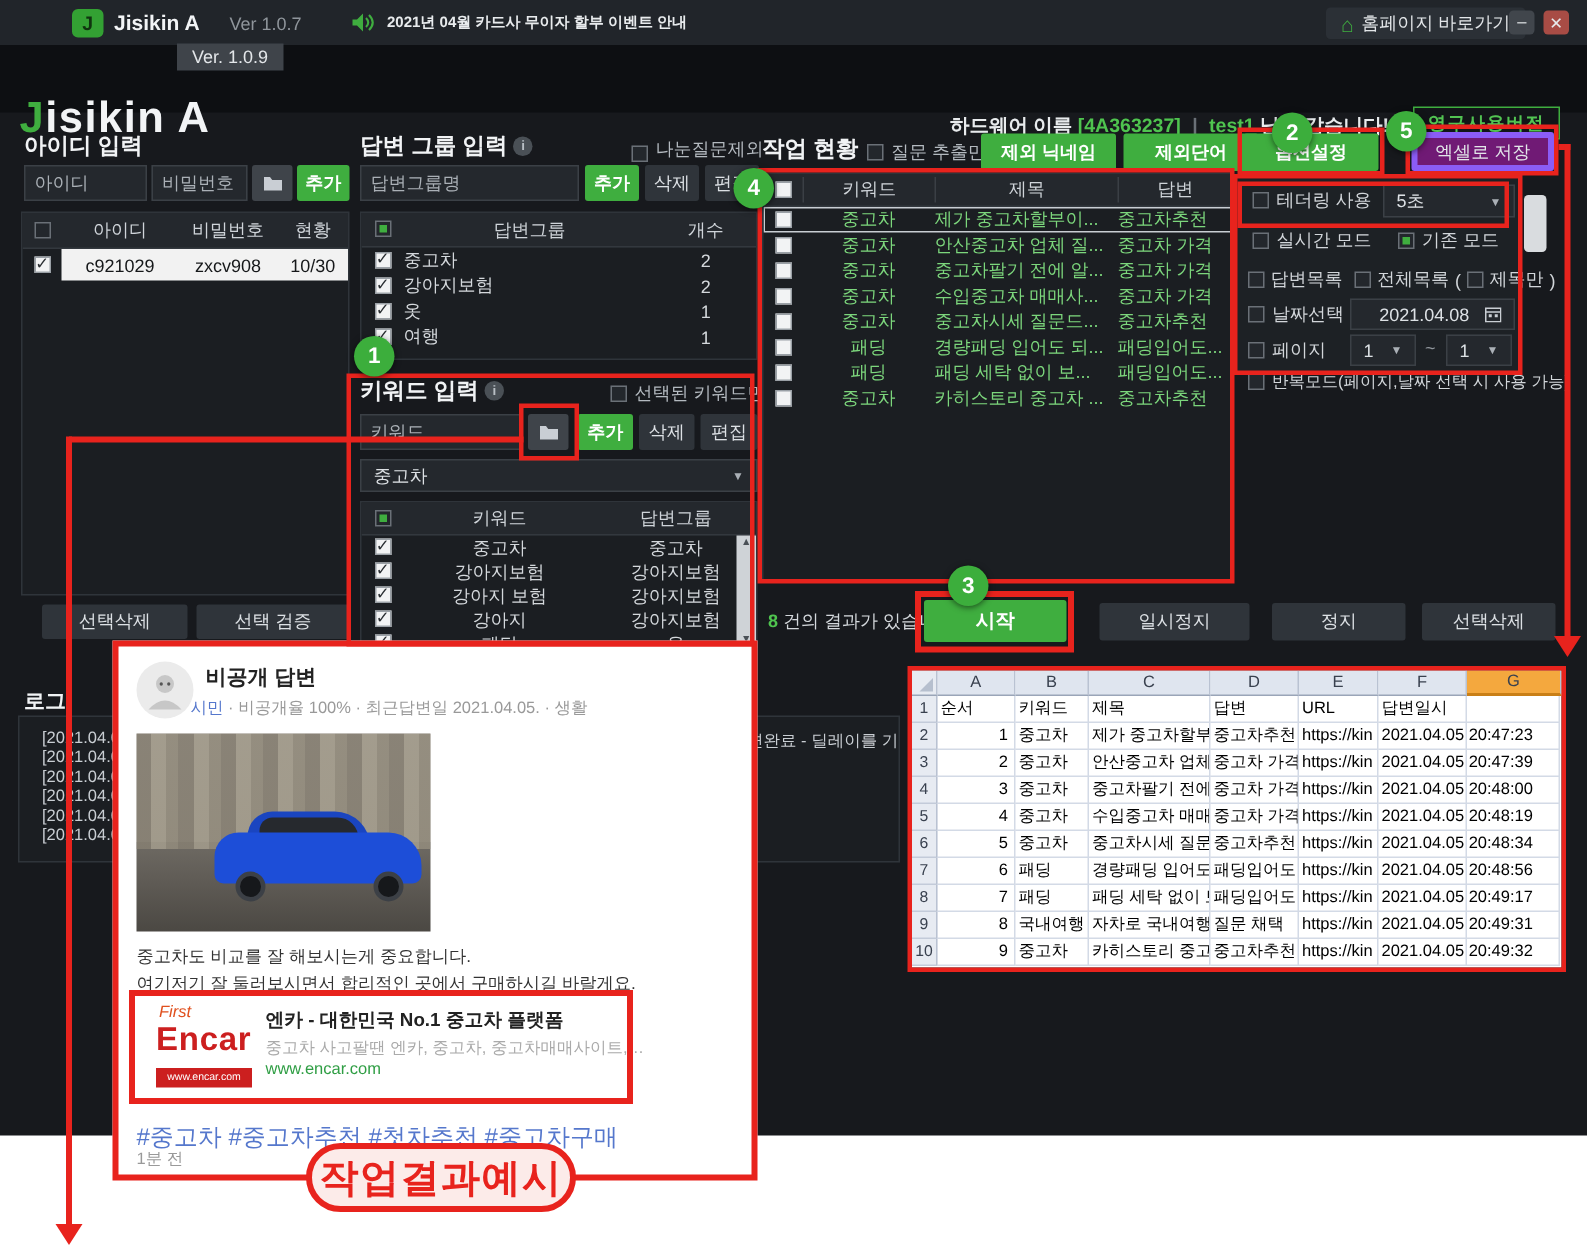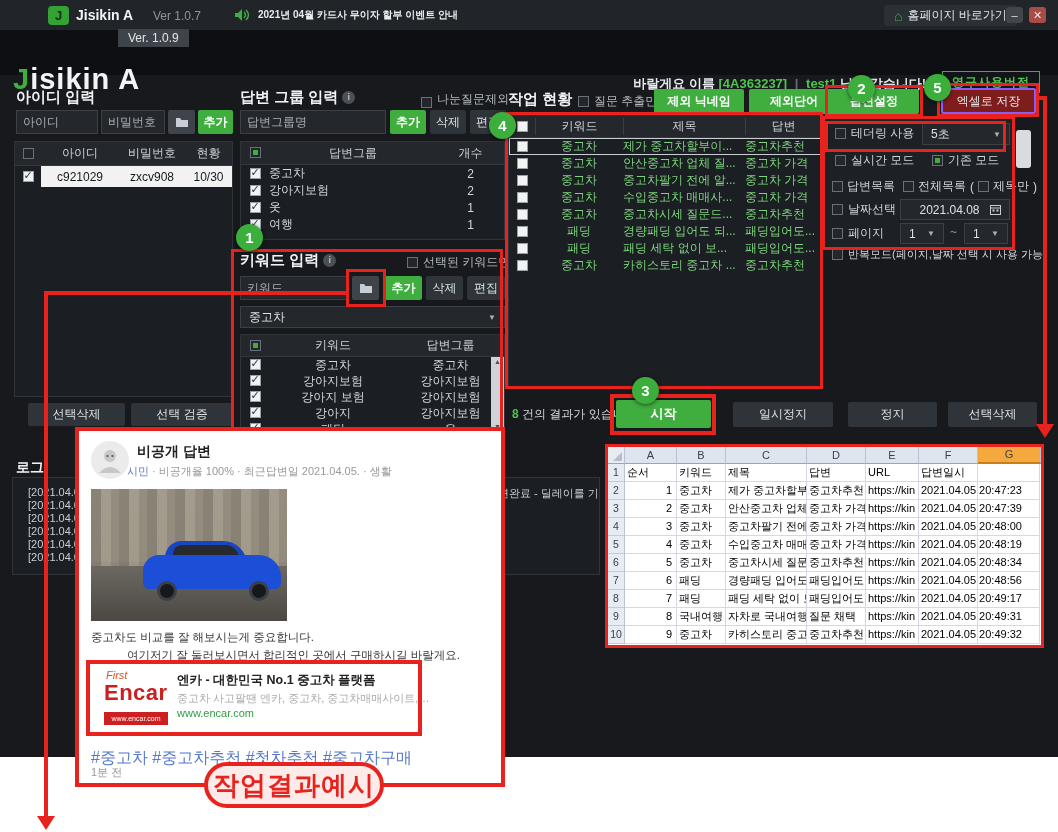--- a/index.html
+++ b/index.html
@@ -24,21 +24,21 @@
   .welcome .grn{color:#4fc44f;} .welcome .sep{color:#6a7077;padding:0 4px;}
   .license-btn{position:absolute;left:942px;top:41px;width:98px;height:22px;background:#121518;border:1px solid #3fae3f;color:#52c452;font-size:12px;font-weight:bold;display:flex;align-items:center;justify-content:center;letter-spacing:1px;}
   
   .ptitle{position:absolute;color:#f1f3f5;font-weight:bold;font-size:15px;}
   .info-i{display:inline-block;width:13px;height:13px;border-radius:50%;background:#4a5056;color:#b9bfc5;font-size:9px;font-weight:bold;text-align:center;line-height:13px;vertical-align:2px;margin-left:4px;}
   .inp{position:absolute;background:#24282d;border:1px solid #3b4046;color:#aab0b6;font-size:12px;padding:0 6px;outline:none;}
   .inp::placeholder{color:#aab0b6;opacity:1;}
   .btn{position:absolute;display:flex;align-items:center;justify-content:center;font-size:12px;border-radius:2px;color:#fff;cursor:default;}
   .btn-green{background:#3fae3f;font-weight:bold;}
   .btn-dark{background:#2f343a;color:#dde1e5;}
-  .btn-darker{background:#7f1d1d;border:2px solid #8b5cf6;color:#e2e6e9;}
+  .btn-darker{background:#701a75;border:4px solid #8b5cf6;color:#e2e6e9;}
   .icon-btn{position:absolute;background:#3f444a;border-radius:2px;display:flex;align-items:center;justify-content:center;}
   .cb{display:inline-block;width:11px;height:11px;border:1px solid #6a7077;background:#23272c;position:relative;flex:none;vertical-align:-1px;}
   .cb-white{background:#f2f3f4;border-color:#9aa0a6;}
   .cb-checked::after{content:"\2713";position:absolute;left:0px;top:-3px;color:#2b2f33;font-size:11px;font-weight:bold;}
   .cb-greenfill::after{content:"";position:absolute;inset:2px;background:#3fae3f;}
   .cblabel{display:flex;align-items:center;gap:5px;color:#b4bac0;font-size:12px;position:absolute;}
   .tbl{position:absolute;background:#1b1e22;border:1px solid #2f343a;display:flex;flex-direction:column;overflow:hidden;}
   .thead{display:flex;background:#24282d;color:#cfd4d9;font-size:12px;align-items:center;border-bottom:1px solid #33383e;flex:none;}
   .th{text-align:center;}
   .trow{display:flex;align-items:center;font-size:12px;color:#d4d8dc;flex:none;}
@@ -122,21 +122,21 @@
       <div class="win-btn" style="left:1006px;background:#41464c;">–</div>
       <div class="win-btn" style="left:1029px;background:#a84c45;">✕</div>
     </div>
     <div class="tb-tooltip">Ver. 1.0.9</div>
 
     <div class="headerbar">
       <div class="big-logo">
         <span class="j">J</span><span class="rest">isikin A</span>
       </div>
       <div class="welcome">
-        <span>바랄게요 이름</span>
+        <span>하드웨어 이름</span>
         <span class="grn">[4A363237]</span>
         <span class="sep">|</span>
         <span class="grn">test1</span>
         <span>님 반갑습니다!</span>
       </div>
       <div class="license-btn">영구사용버전</div>
     </div>
 
     <div class="ptitle" style="left:16px;top:88px;">아이디 입력</div>
     <input class="inp" style="left: 16px; top: 110px; width: 82px; height: 24px;" placeholder="아이디">
@@ -450,21 +450,21 @@
     </div>
     <div class="car-scene">
       <div class="car-cols"></div>
       <div class="car-roof"></div>
       <div class="car-win"></div>
       <div class="car-body"></div>
       <div class="wheel" style="left:66px;"></div>
       <div class="wheel" style="left:158px;"></div>
     </div>
     <div class="pv-body" style="left:12px;top:199px;">중고차도 비교를 잘 해보시는게 중요합니다.</div>
-    <div class="pv-body" style="left:12px;top:217px;margin-left:36px;">여기저기 잘 둘러보시면서 합리적인 곳에서 구매하시길 바랄게요.</div>
+    <div class="pv-body" style="left:12px;top:217px;">여기저기 잘 둘러보시면서 합리적인 곳에서 구매하시길 바랄게요.</div>
     <div class="encar-first">First</div>
     <div class="encar-logo">Encar</div>
     <div class="encar-badge">www.encar.com</div>
     <div class="encar-title">엔카 - 대한민국 No.1 중고차 플랫폼</div>
     <div class="encar-desc">중고차 사고팔땐 엔카, 중고차, 중고차매매사이트,…</div>
     <div class="encar-url">www.encar.com</div>
     <div class="pv-tags">#중고차  #중고차추천  #첫차추천  #중고차구매</div>
     <div class="pv-time">1분 전</div>
   </div>
 

